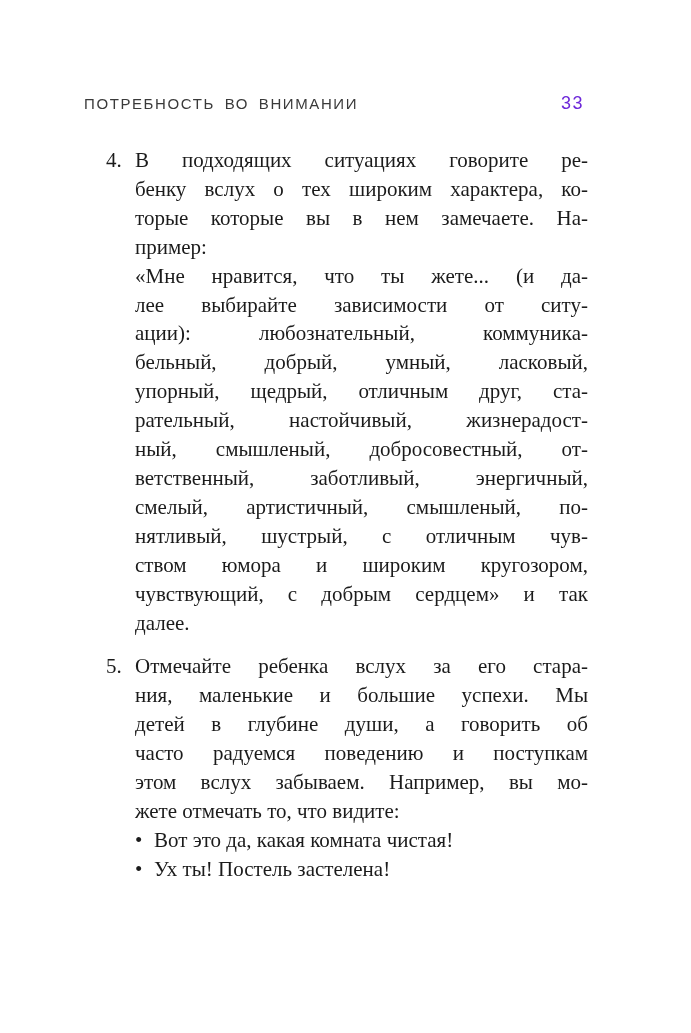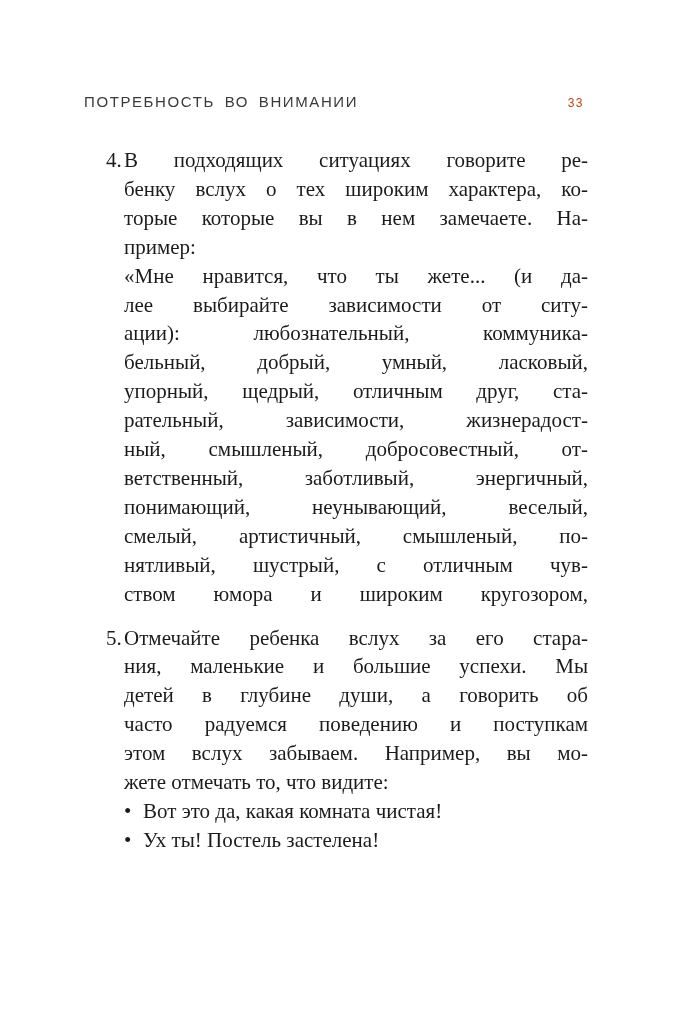--- a/index.html
+++ b/index.html
@@ -26,23 +26,23 @@
     font-family: "Liberation Sans", sans-serif;
   }
   .head-title {
     font-size: 15px;
     font-weight: 400;
     letter-spacing: 1.6px;
     word-spacing: 4px;
     color: #3a3a3a;
   }
   .page-num {
-    font-size: 12px;
+    font-size: 18px;
     letter-spacing: 1.5px;
-    color: #c2410c;
+    color: #6d28d9;
   }
   
   .text-block {
     position: absolute;
     left: 106px;
     top: 146px;
     width: 482px;
     font-family: "Liberation Serif", "DejaVu Serif", serif;
     font-size: 21px;
     line-height: 28.9px;
@@ -57,20 +57,21 @@
     flex: 0 0 18px;
     width: 18px;
   }
   .item-body {
     flex: 1;
     min-width: 0;
   }
   .line {
     min-height: 28.9px;
     white-space: normal;
+    margin-left: 11px;
   }
   .line.just {
     text-align: justify;
     text-align-last: justify;
   }
   .bullet-line {
     display: flex;
   }
   .bullet {
     flex: 0 0 19px;
@@ -96,27 +97,28 @@
         <div class="item-body">
           <div class="line just">В подходящих ситуациях говорите ре-</div>
           <div class="line just">бенку вслух о тех широким характера, ко-</div>
           <div class="line just">торые которые вы в нем замечаете. На-</div>
           <div class="line">пример:</div>
           <div class="line just">«Мне нравится, что ты жете... (и да-</div>
           <div class="line just">лее выбирайте зависимости от ситу-</div>
           <div class="line just">ации): любознательный, коммуника-</div>
           <div class="line just">бельный, добрый, умный, ласковый,</div>
           <div class="line just">упорный, щедрый, отличным друг, ста-</div>
-          <div class="line just">рательный, зависимости, жизнерадост-</div>
+          <div class="line just">рательный, настойчивый, жизнерадост-</div>
           <div class="line just">ный, смышленый, добросовестный, от-</div>
           <div class="line just">ветственный, заботливый, энергичный,</div>
-          <div class="line just">понимающий, неунывающий, веселый,</div>
           <div class="line just">смелый, артистичный, смышленый, по-</div>
           <div class="line just">нятливый, шустрый, с отличным чув-</div>
           <div class="line just">ством юмора и широким кругозором,</div>
+          <div class="line just">чувствующий, с добрым сердцем» и так</div>
+          <div class="line">далее.</div>
         </div>
       </div>
       <div class="list-item">
         <span class="item-number">5.</span>
         <div class="item-body">
           <div class="line just">Отмечайте ребенка вслух за его стара-</div>
           <div class="line just">ния, маленькие и большие успехи. Мы</div>
           <div class="line just">детей в глубине души, а говорить об</div>
           <div class="line just">часто радуемся поведению и поступкам</div>
           <div class="line just">этом вслух забываем. Например, вы мо-</div>

